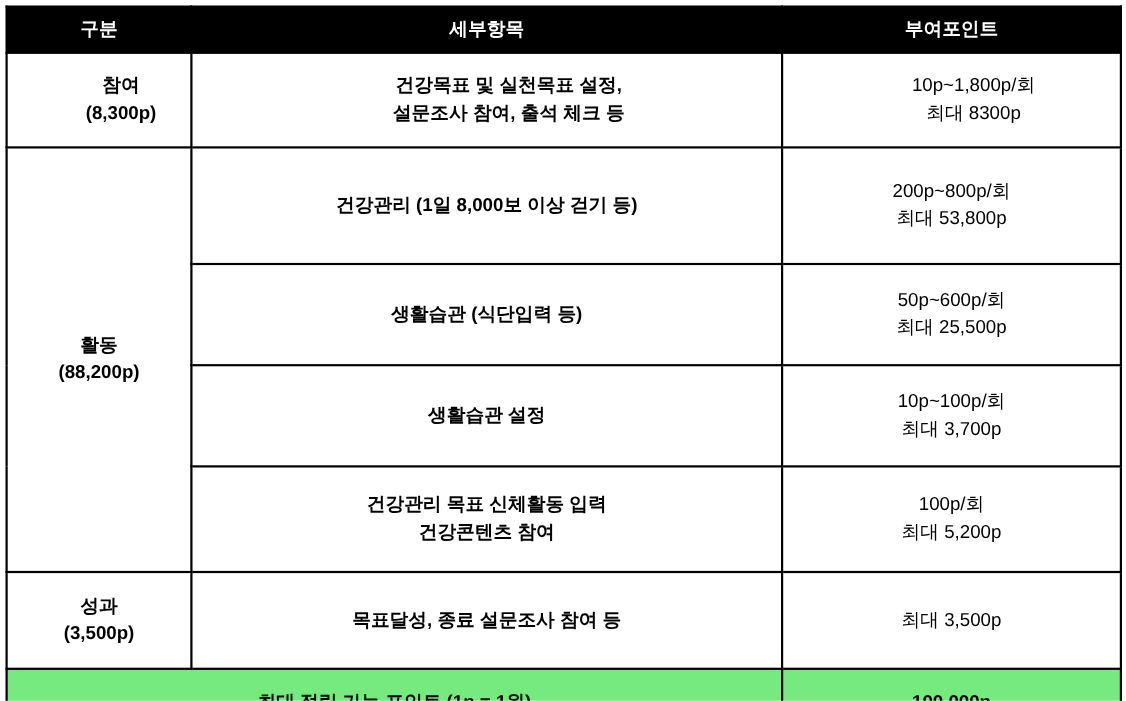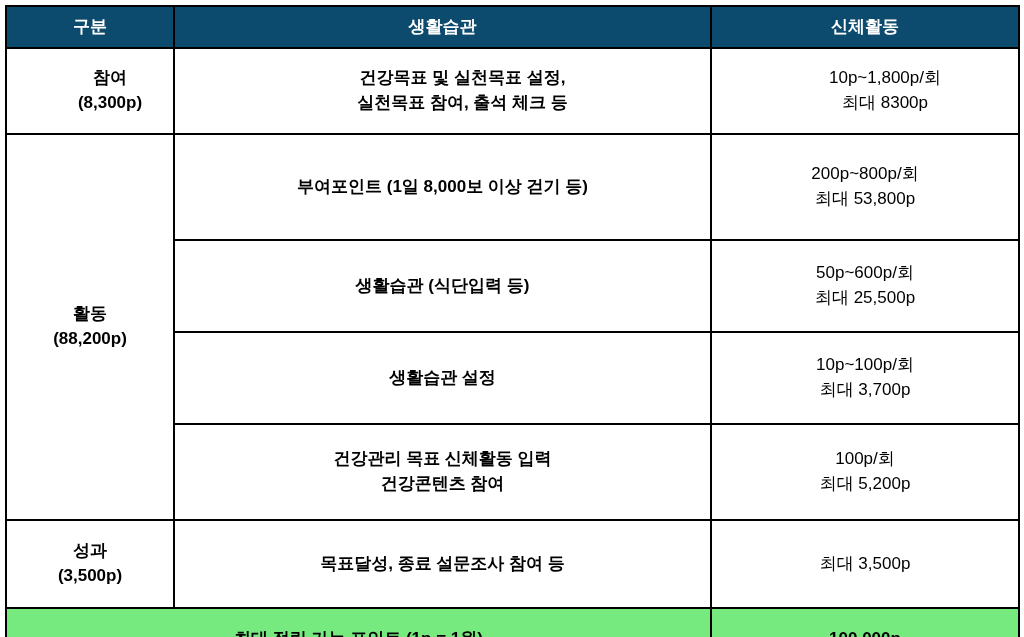--- a/index.html
+++ b/index.html
@@ -30,21 +30,21 @@
   table.points-table td,
   table.points-table th {
     border: 2px solid #000000;
     text-align: center;
     vertical-align: middle;
     padding: 4px 6px;
     font-size: 17px;
     line-height: 1.45;
   }
   thead th {
-    background: #0c4a6e;
+    background: #000000;
     color: #ffffff;
     font-weight: bold;
     font-size: 18px;
     height: 32px;
     padding: 3px 6px;
   }
   col.c-category { width: 168px; }
   col.c-detail   { width: 537px; }
   col.c-points   { width: 308px; }
 
@@ -89,48 +89,48 @@
 <div class="sheet">
   <table class="points-table">
     <colgroup>
       <col class="c-category">
       <col class="c-detail">
       <col class="c-points">
     </colgroup>
     <thead>
       <tr>
         <th>구분</th>
-        <th>생활습관</th>
-        <th>신체활동</th>
+        <th>세부항목</th>
+        <th>부여포인트</th>
       </tr>
     </thead>
     <tbody>
 
       <tr class="row-participation">
         <td class="category-cell">
           <span class="line">참여</span>
           <span class="line">(8,300p)</span>
         </td>
         <td class="detail-cell">
           <span class="line">건강목표 및 실천목표 설정,</span>
-          <span class="line">실천목표 참여, 출석 체크 등</span>
+          <span class="line">설문조사 참여, 출석 체크 등</span>
         </td>
         <td class="points-cell">
           <span class="line">10p~1,800p/회</span>
           <span class="line">최대 8300p</span>
         </td>
       </tr>
 
       <tr class="row-activity-1">
         <td class="category-cell" rowspan="4">
           <span class="line">활동</span>
           <span class="line">(88,200p)</span>
         </td>
         <td class="detail-cell">
-          <span class="line">부여포인트 (1일 8,000보 이상 걷기 등)</span>
+          <span class="line">건강관리 (1일 8,000보 이상 걷기 등)</span>
         </td>
         <td class="points-cell">
           <span class="line">200p~800p/회</span>
           <span class="line">최대 53,800p</span>
         </td>
       </tr>
 
       <tr class="row-activity-2">
         <td class="detail-cell">
           <span class="line">생활습관 (식단입력 등)</span>

